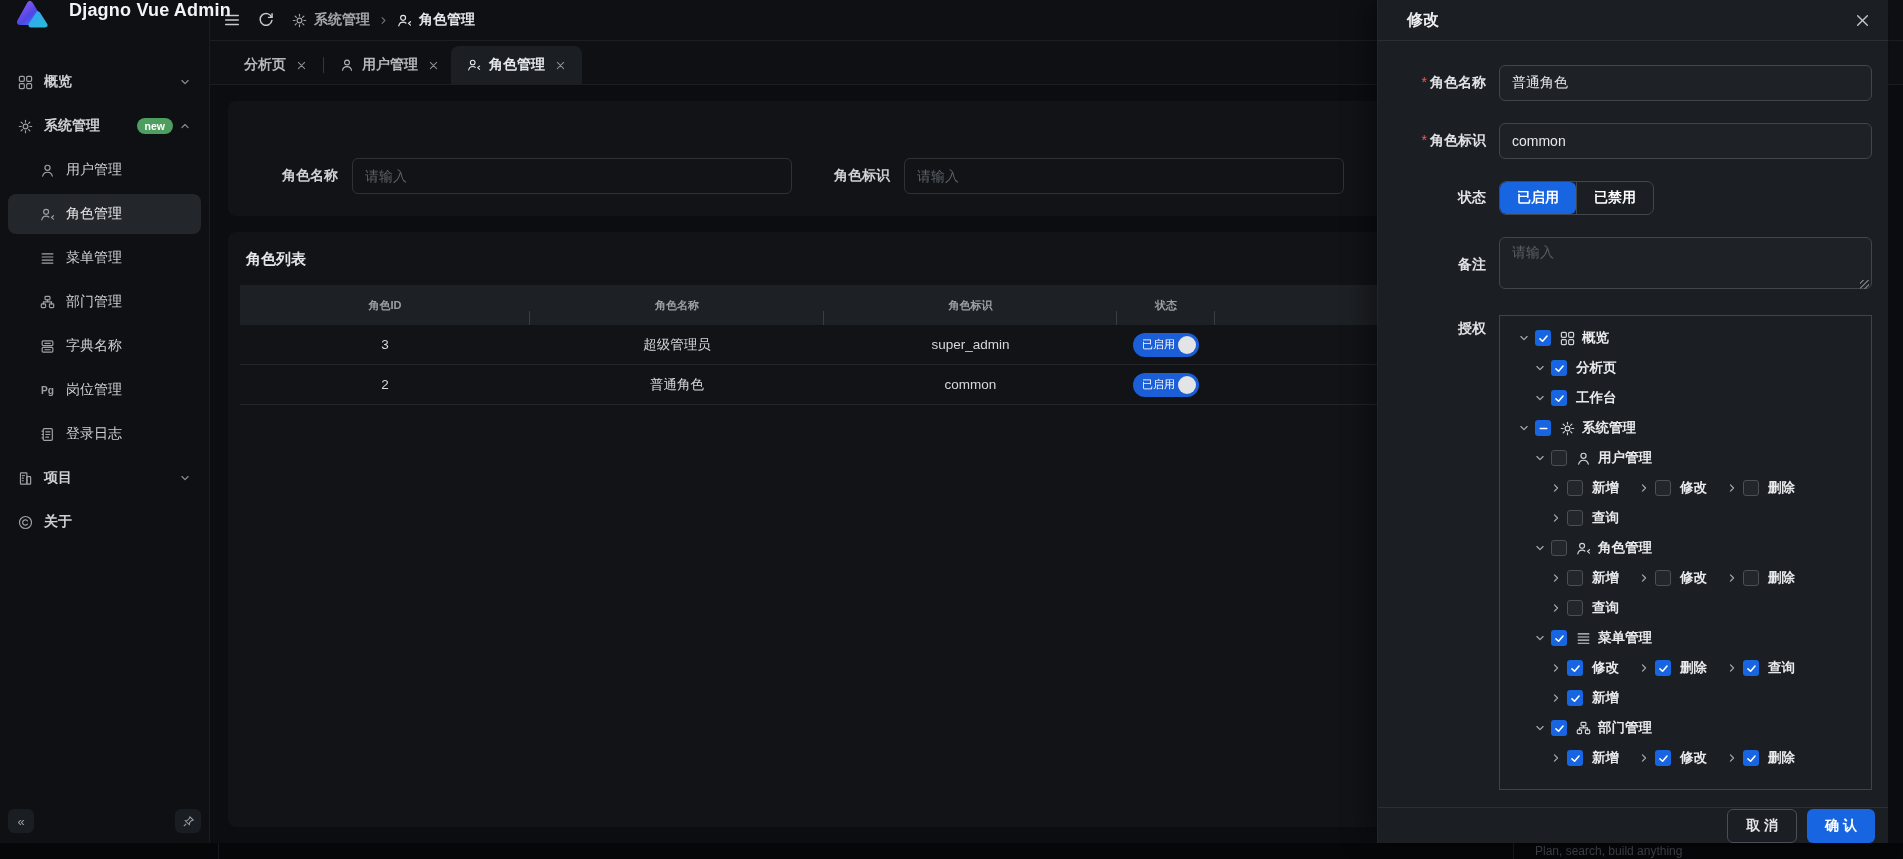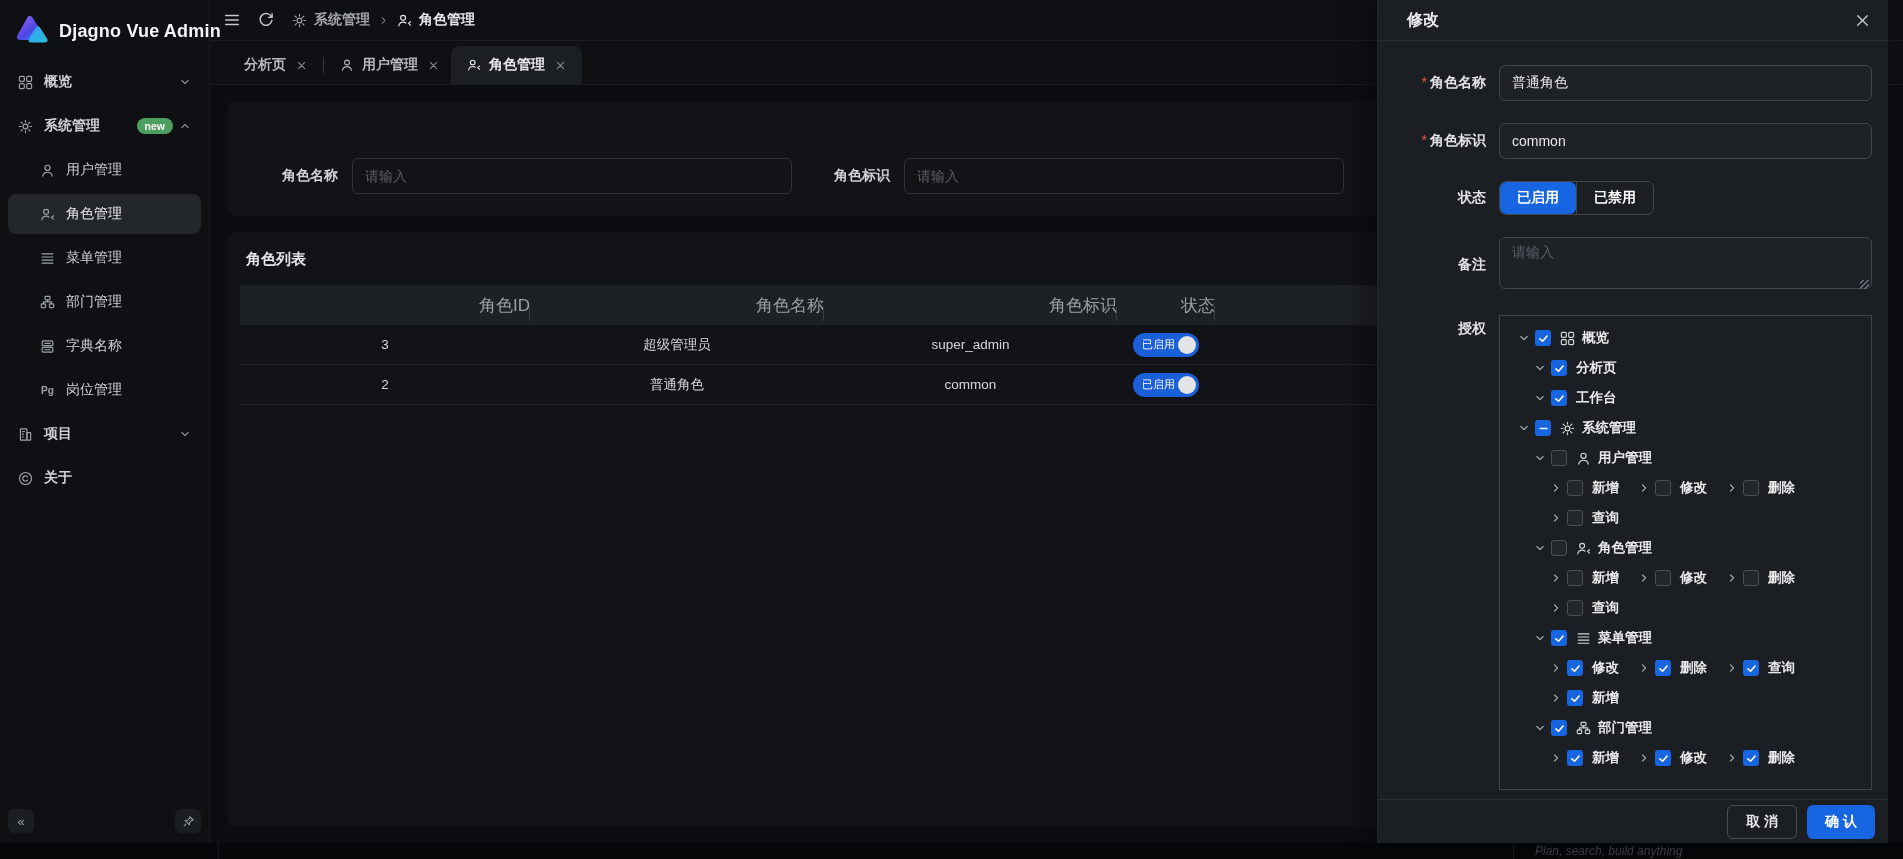--- a/index.html
+++ b/index.html
@@ -3,21 +3,21 @@
 <meta charset="utf-8">
 <style>
   * { margin:0; padding:0; box-sizing:border-box; }
   html,body { width:1903px; height:859px; overflow:hidden; background:#08090b;
     font-family:"Liberation Sans","DejaVu Sans",sans-serif; }
   .app { position:absolute; inset:0 0 16px 0; background:#0b0d10; }
 
   
   .sidebar { position:absolute; left:0; top:0; bottom:0; width:210px; background:#0e1013;
     border-right:1px solid rgba(255,255,255,0.05); z-index:5; }
-  .logo-row { display:flex; align-items:center; gap:9px; height:62px; padding:0 0 0 16px; }
+  .logo-row { display:flex; align-items:flex-start; gap:19px; height:62px; padding:0 0 0 16px; }
   .logo-mark { width:34px; height:32px; flex:0 0 auto; }
   .logo-title { color:#f2f3f5; font-size:18px; font-weight:bold; letter-spacing:.2px; white-space:nowrap; }
   .menu { padding:0 8px; }
   .side-item { display:flex; align-items:center; height:40px; margin-bottom:4px; padding:0 10px;
     border-radius:8px; color:#cdd0d4; font-size:14px; cursor:pointer; }
   .side-item .s-icon { width:15px; height:15px; margin-right:11px; color:#9da2a8; display:flex; align-items:center; }
   .side-item.sub { padding-left:32px; }
   .side-item.active { background:#23262a; color:#e8eaec; }
   .side-item .s-label { flex:1; font-weight:500; white-space:nowrap; }
   .side-item.top .s-label { font-weight:600; }
@@ -56,21 +56,21 @@
   .sfield { display:flex; align-items:center; }
   .sfield label { color:#cfd2d6; font-size:14px; font-weight:600; margin-right:14px; white-space:nowrap; }
   .sfield input { width:440px; height:36px; background:transparent; border:1px solid #2e3237; border-radius:6px;
     color:#e4e6e9; font-size:14px; padding:0 12px; outline:none; font-family:inherit; }
   .sfield input::placeholder, .drawer input::placeholder, .drawer textarea::placeholder { color:#5b6066; }
 
   .table-card { margin-top:16px; height:595px; padding:14px 12px; display:flex; flex-direction:column; }
   .table-title { color:#e4e6e9; font-size:15px; font-weight:600; padding:4px 4px 16px 6px; }
   .thead, .trow { display:grid; grid-template-columns:290px 294px 293px 98px 1fr; align-items:center; }
   .thead { height:40px; background:#1d2024; }
-  .thead .th { color:#9ba0a6; font-size:17px; font-weight:400; text-align:right; position:relative; }
+  .thead .th { color:#9ba0a6; font-size:11px; font-weight:700; text-align:center; position:relative; }
   .thead .th:not(:last-child)::after { content:""; position:absolute; right:0; top:13px; width:1px; height:14px; background:#3a3e44; }
   .trow { height:40px; border-bottom:1px solid #232629; color:#d5d8db; font-size:13.5px; }
   .trow .td { text-align:center; }
   .switch { width:66px; height:24px; border-radius:12px; background:#1a5ed8; display:inline-flex;
     align-items:center; cursor:pointer; position:relative; padding-left:9px; }
   .switch .sw-label { color:#fff; font-size:11px; }
   .switch .knob { position:absolute; right:3px; top:3px; width:18px; height:18px; border-radius:50%; background:#e3e4e6; }
   .pag-row { margin-top:auto; display:flex; align-items:center; gap:18px; padding:0 0 2px 8px; }
   .pag-total { color:#b9bcc0; font-size:13px; }
   .page-size { width:106px; height:30px; border:1px solid #2b2f34; border-radius:4px; display:flex;
@@ -108,29 +108,29 @@
   .tree-row { height:30px; display:flex; align-items:center; }
   .tr-caret { width:12px; height:12px; color:#a7acb2; margin-right:5px; flex:0 0 auto; cursor:pointer; }
   .cbox { width:16px; height:16px; border-radius:3px; margin-right:9px; flex:0 0 auto; cursor:pointer;
     display:flex; align-items:center; justify-content:center; }
   .cbox.on, .cbox.ind { background:#1765e0; color:#fff; }
   .cbox.off { border:1px solid #4b5057; background:rgba(255,255,255,0.04); }
   .cbox svg { width:11px; height:11px; }
   .tr-icon { width:15px; height:15px; color:#d2d5d9; margin-right:7px; display:flex; flex:0 0 auto; }
   .tr-label { color:#e8eaec; font-size:13.5px; font-weight:600; white-space:nowrap; }
   .leaf-item { display:flex; align-items:center; margin-right:19px; }
-  .drawer-foot { position:absolute; left:0; right:0; bottom:0; height:44px; border-top:1px solid #2b2f34;
+  .drawer-foot { position:absolute; left:0; right:0; bottom:0; height:36px; border-top:1px solid #2b2f34;
     display:flex; align-items:center; justify-content:flex-end; gap:10px; padding:0 13px; }
   .btn { height:34px; border-radius:6px; font-size:14px; font-weight:600; display:flex; align-items:center;
     justify-content:center; padding:0 18px; cursor:pointer; white-space:nowrap; }
   .btn-plain { border:1px solid #4a4f57; color:#e3e5e8; background:transparent; }
   .btn-primary { background:#1765e0; color:#fff; }
 
   
-  .bottom-strip { position:absolute; left:0; right:0; bottom:0; height:16px; background:#060709; overflow:hidden;font-style:italic; }
+  .bottom-strip { position:absolute; left:0; right:0; bottom:0; height:16px; background:#060709; overflow:hidden; }
   .bs-seg { position:absolute; top:0; bottom:0; width:1px; background:#17181b; }
   .bs-text { position:absolute; left:1535px; top:1px; color:#3f434a; font-size:12px; white-space:nowrap; }
 
   svg { display:block; }
 </style>
 </head>
 <body>
 
 <div class="app">
 
@@ -234,20 +234,29 @@
           <span class="s-label">字典名称</span>
         </div>
         <div class="side-item sub">
           <span class="s-icon">
             <svg viewBox="0 0 14 14" width="100%" height="100%">
               <text x="7" y="10.6" font-size="9.5" font-weight="600" text-anchor="middle" fill="currentColor" font-family="Liberation Sans,sans-serif">Pg</text>
             </svg>
           </span>
           <span class="s-label">岗位管理</span>
         </div>
+        <div class="side-item sub">
+          <span class="s-icon">
+            <svg viewBox="0 0 14 14" fill="none" stroke="currentColor" stroke-width="1.1" stroke-linecap="round" stroke-linejoin="round" width="100%" height="100%">
+              <rect x="3" y="1.5" width="8.5" height="11" rx="1"></rect>
+              <path d="M5.4 4.5h3.9M5.4 7h3.9M5.4 9.5h2.6M3 3.9H1.9M3 7H1.9M3 10.1H1.9"></path>
+            </svg>
+          </span>
+          <span class="s-label">登录日志</span>
+        </div>
         <div class="side-item top">
           <span class="s-icon">
             <svg viewBox="0 0 14 14" fill="none" stroke="currentColor" stroke-width="1.1" stroke-linecap="round" stroke-linejoin="round" width="100%" height="100%">
               <rect x="2.3" y="1.8" width="6" height="10.4" rx=".6"></rect>
               <rect x="8.3" y="5.2" width="3.5" height="7" rx=".6"></rect>
               <path d="M4.1 4.3h.9M6 4.3h.01M4.1 6.7h.9M4.1 9.1h.9"></path>
             </svg>
           </span>
           <span class="s-label">项目</span>
           <span class="chev">

